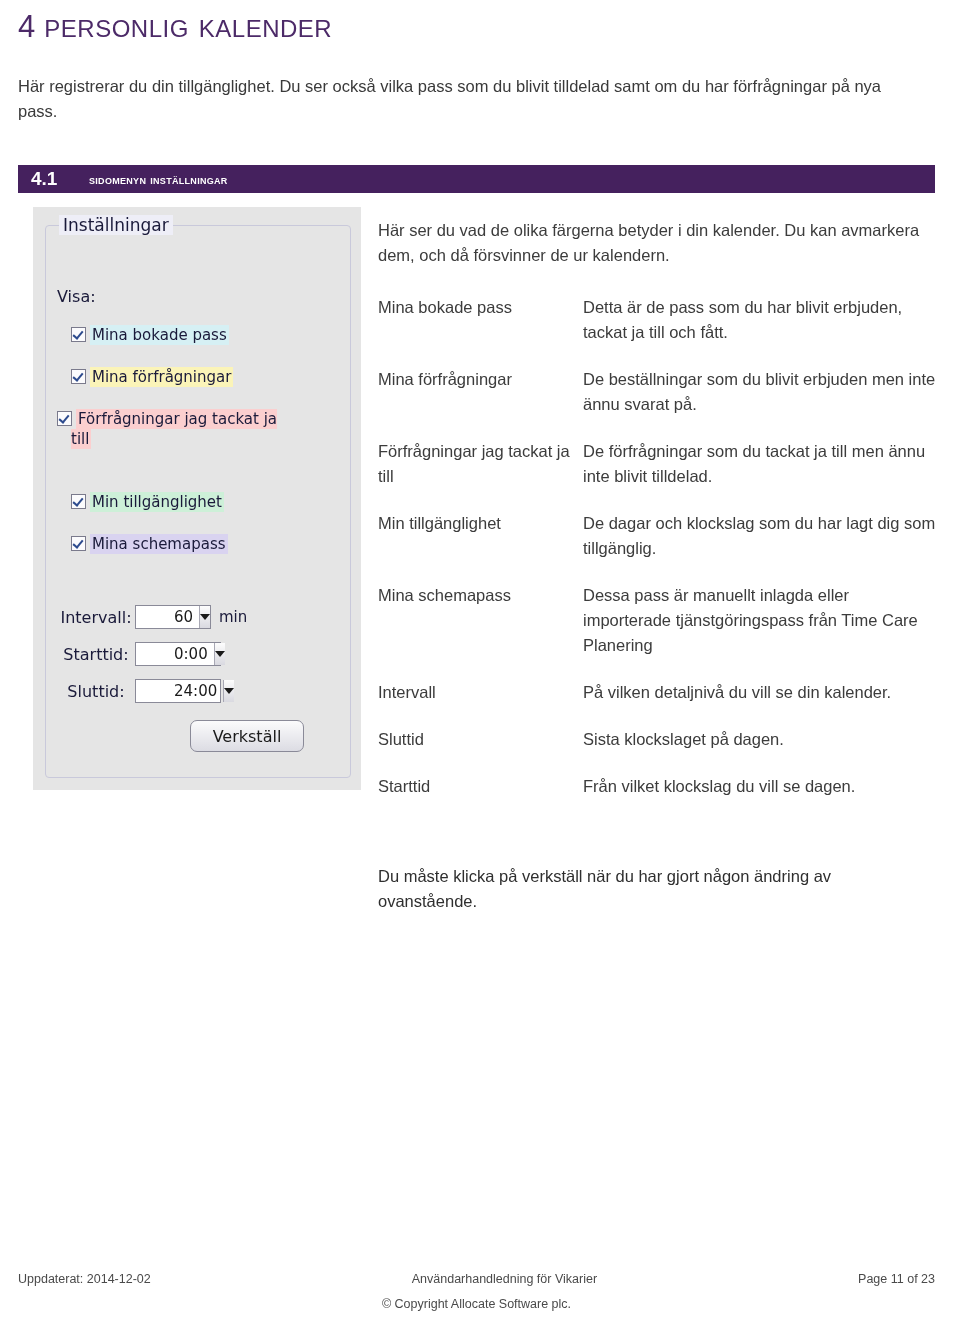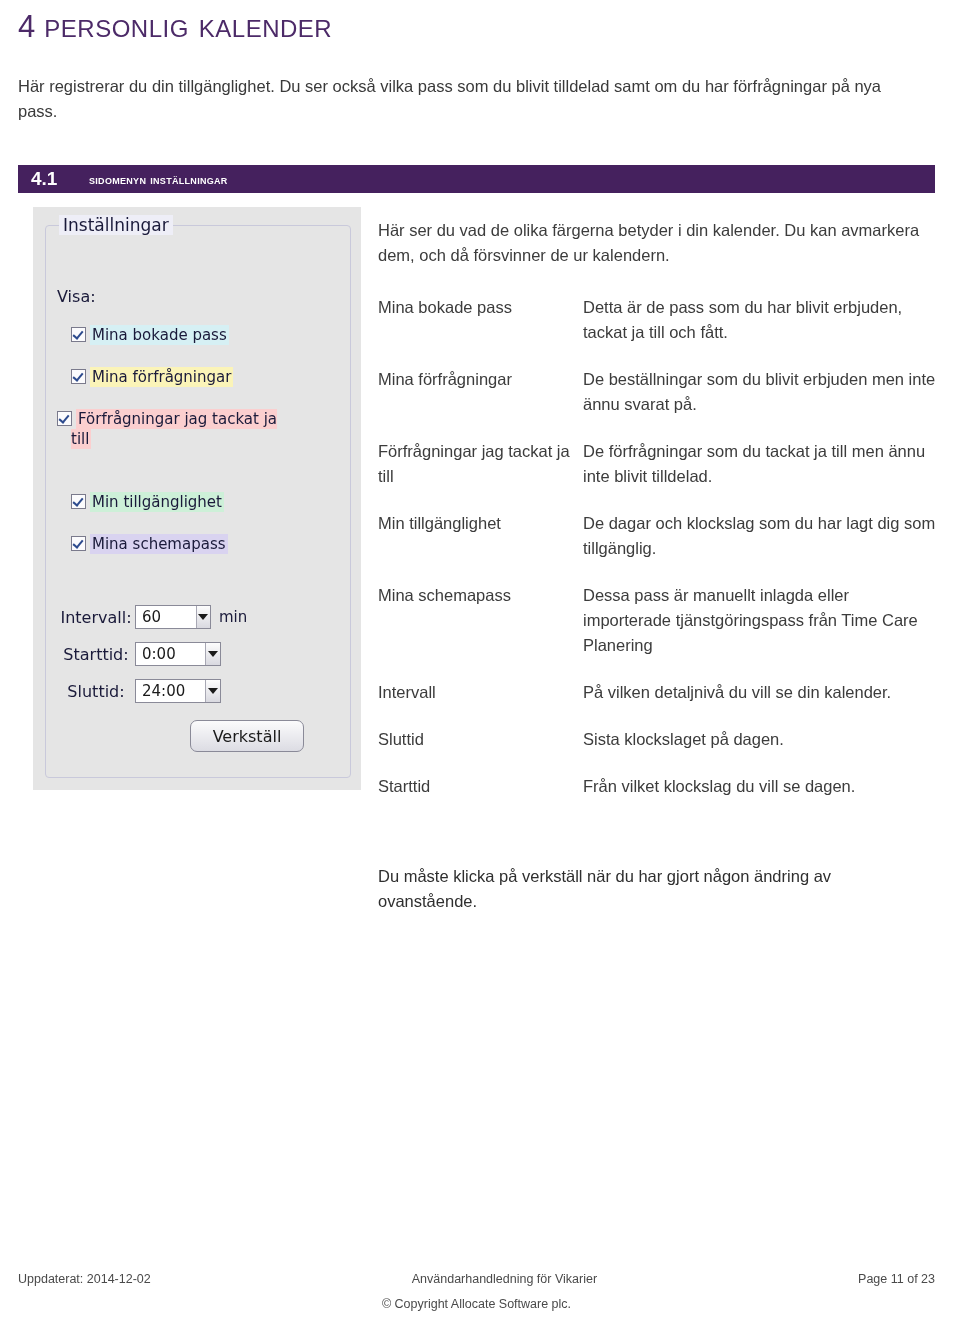--- a/index.html
+++ b/index.html
@@ -162,20 +162,21 @@
     white-space: nowrap;
     text-align: center;
   }
   .combo {
     display: inline-flex;
     align-items: center;
     height: 24px;
     border: 1px solid #8a8a98;
     background: #ffffff;
     box-sizing: border-box;
+    padding-left: 32px;
   }
   .combo .val {
     padding: 0 6px;
     font-size: 15px;
     color: #1a1a1a;
     white-space: nowrap;
   }
   .combo .arrow {
     width: 21px;
     height: 100%;

